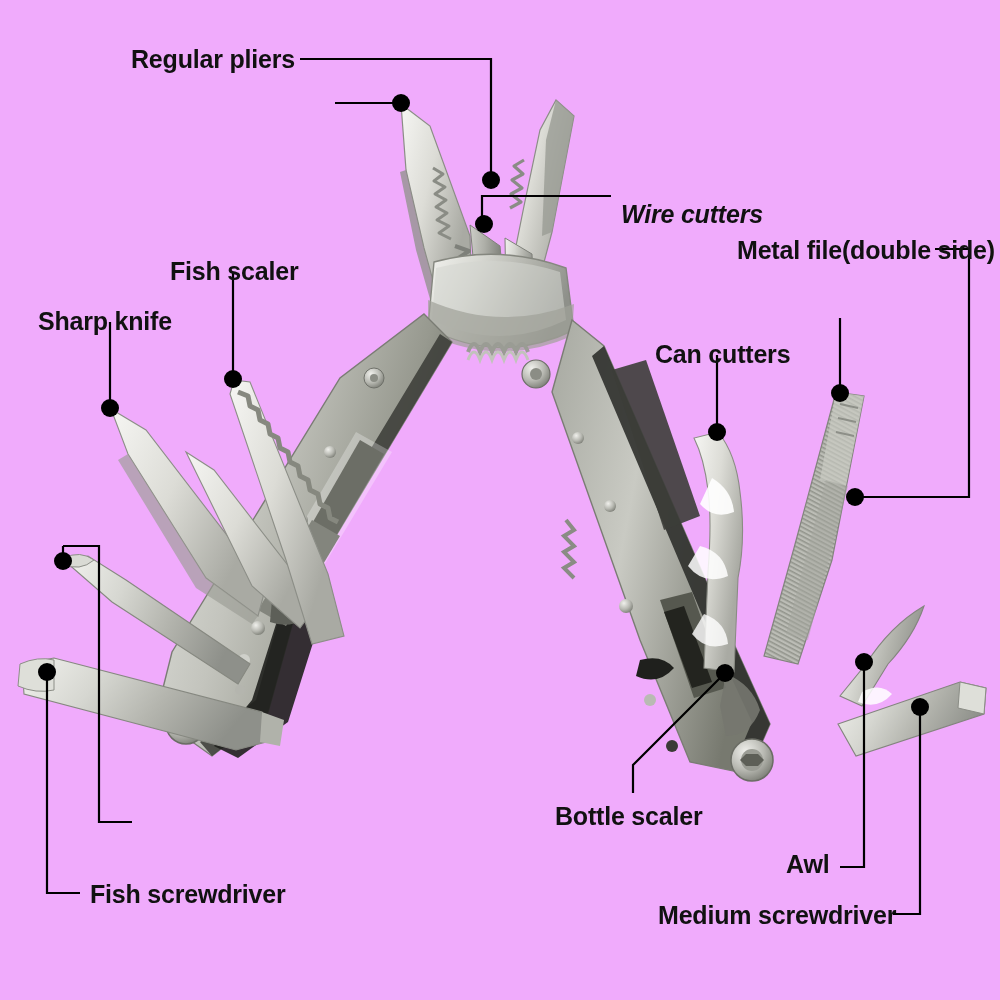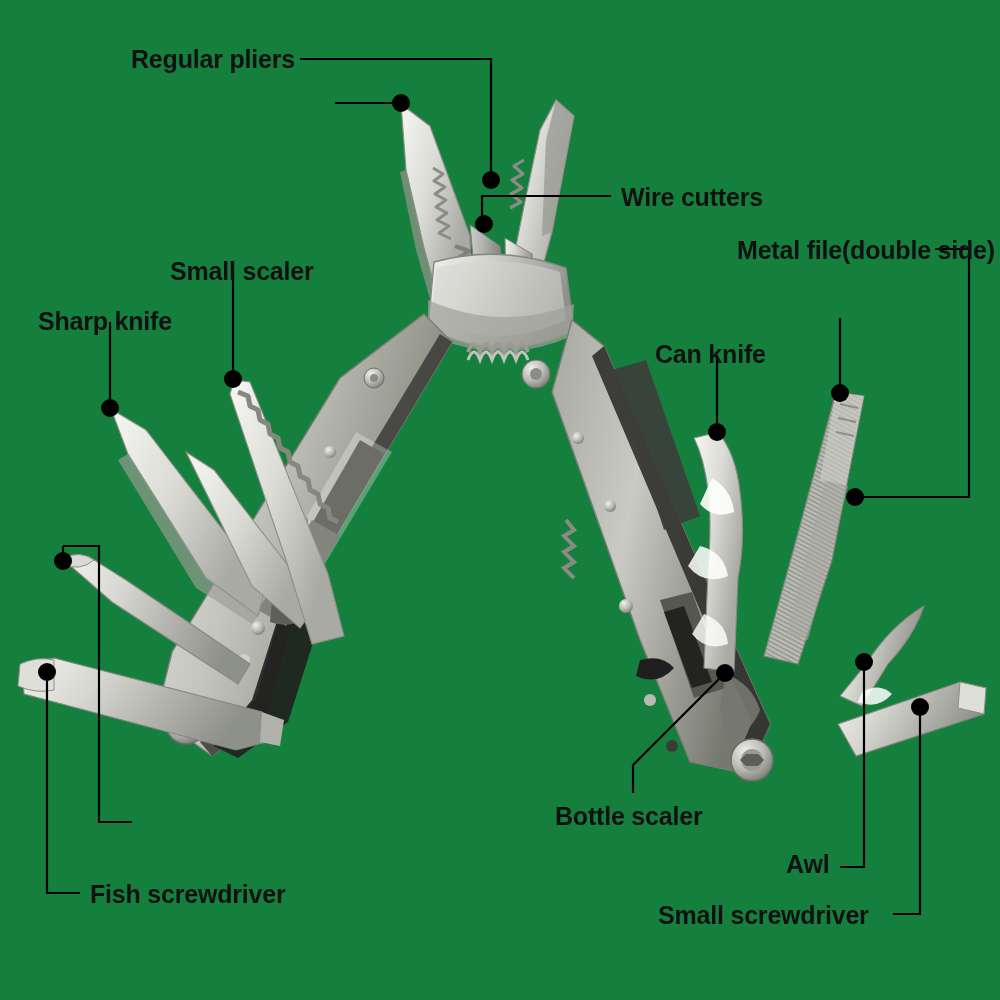--- a/index.html
+++ b/index.html
@@ -1,17 +1,17 @@
 <!DOCTYPE html>
 <html><head>
 <meta charset="utf-8">
 <style>
   html,body{margin:0;padding:0;background:#ffffff;}
   body{width:1000px;height:1000px;font-family:"Liberation Sans",sans-serif;}
-  #stage{position:relative;width:1000px;height:1000px;background:#15803d;overflow:hidden;}
+  #stage{position:relative;width:1000px;height:1000px;background:#f0abfc;overflow:hidden;}
   svg.layer{position:absolute;left:0;top:0;width:1000px;height:1000px;}
   .lbl{
     position:absolute;
     font-family:"Liberation Sans",sans-serif;
     font-weight:bold;
     font-size:25px;
     color:#111111;
     white-space:nowrap;
     letter-spacing:-0.2px;
     line-height:1;
@@ -224,23 +224,23 @@
       <circle cx="110" cy="408" r="9"></circle>
       <circle cx="63" cy="561" r="9"></circle>
       <circle cx="47" cy="672" r="9"></circle>
       <circle cx="725" cy="673" r="9"></circle>
       <circle cx="864" cy="662" r="9"></circle>
       <circle cx="920" cy="707" r="9"></circle>
     </g>
   </svg>
 
   <div class="lbl" style="left:131px;top:47px;">Regular pliers</div>
-  <div class="lbl" style="left:621px;top:185px;">Wire cutters</div>
+  <div class="lbl" style="left:621px;top:202px;font-style:italic;">Wire cutters</div>
   <div class="lbl" style="left:689px;top:238px;margin-left:48px;">Metal file(double side)</div>
-  <div class="lbl" style="left:655px;top:342px;">Can knife</div>
-  <div class="lbl" style="left:170px;top:259px;">Small scaler</div>
+  <div class="lbl" style="left:655px;top:342px;">Can cutters</div>
+  <div class="lbl" style="left:170px;top:259px;">Fish scaler</div>
   <div class="lbl" style="left:38px;top:309px;">Sharp knife</div>
   <div class="lbl" style="left:90px;top:882px;">Fish screwdriver</div>
   <div class="lbl" style="left:555px;top:804px;">Bottle scaler</div>
   <div class="lbl" style="left:786px;top:852px;">Awl</div>
-  <div class="lbl" style="left:658px;top:903px;">Small screwdriver</div>
+  <div class="lbl" style="left:658px;top:903px;">Medium screwdriver</div>
 
 </div>
 
 </body></html>

